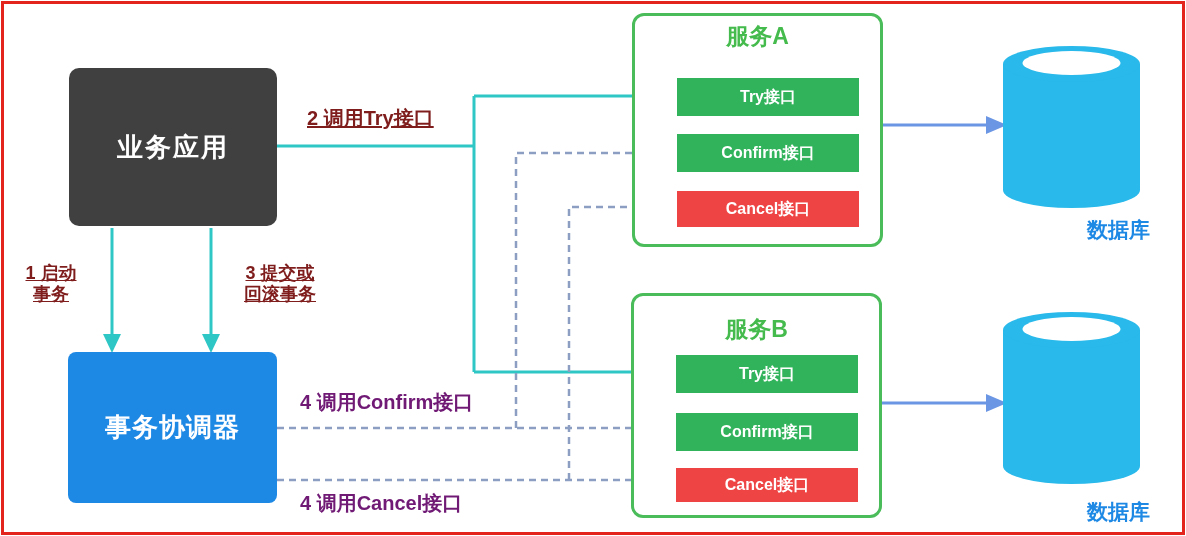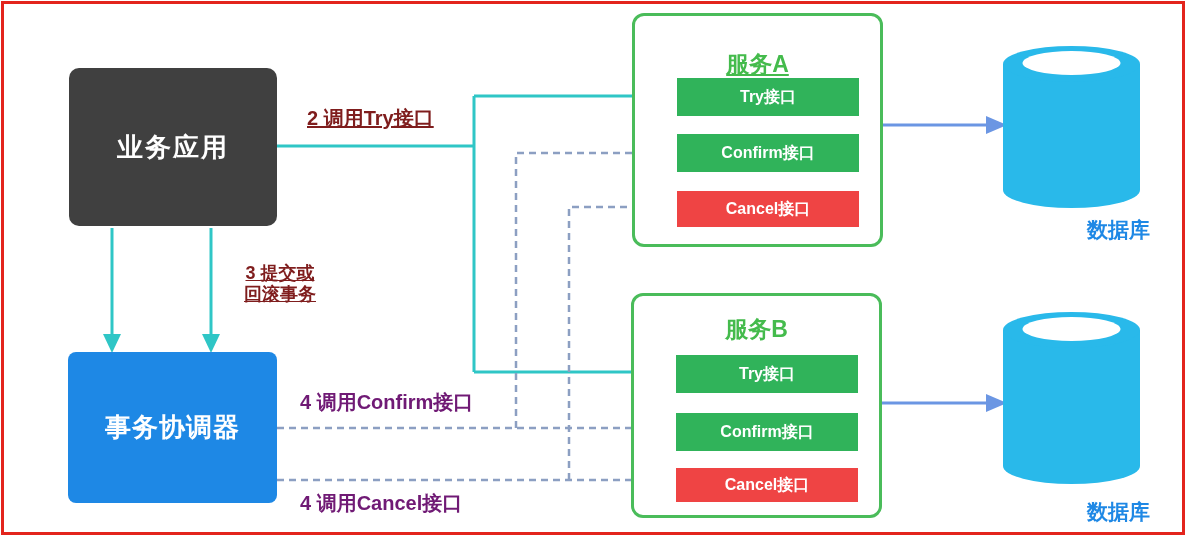--- a/index.html
+++ b/index.html
@@ -129,36 +129,40 @@
 
   <div class="abs node biz-app">
     <span>业务应用</span>
   </div>
 
   <div class="abs node coordinator">
     <span>事务协调器</span>
   </div>
 
   <div class="abs service service-a">
-    <div class="service-title" style="top:33px;text-decoration:underline;">服务A</div>
+    <div class="service-title" style="top:5px;">服务A</div>
     <div class="iface-btn" style="top:62px;">Try接口</div>
     <div class="iface-btn" style="top:118px;">Confirm接口</div>
     <div class="iface-btn cancel" style="top:175px;height:36px;">Cancel接口</div>
   </div>
 
   <div class="abs service service-b">
     <div class="service-title" style="top:18px;">服务B</div>
     <div class="iface-btn" style="top:59px;">Try接口</div>
     <div class="iface-btn" style="top:117px;">Confirm接口</div>
     <div class="iface-btn cancel" style="top:172px;height:34px;">Cancel接口</div>
   </div>
 
   <div class="db-label" style="left:1030px;top:216px;">数据库</div>
   <div class="db-label" style="left:1030px;top:498px;">数据库</div>
 
+  <div class="abs lbl lbl-teal lbl-2line" style="left:16px;top:263px;width:70px;">
+    <div>1 启动</div>
+    <div>事务</div>
+  </div>
 
   <div class="abs lbl lbl-teal lbl-2line" style="left:234px;top:263px;width:92px;">
     <div>3 提交或</div>
     <div>回滚事务</div>
   </div>
 
   <div class="abs lbl lbl-teal lbl-single" style="left:307px;top:108px;">2 调用Try接口</div>
 
   <div class="abs lbl lbl-blue lbl-single" style="left:300px;top:392px;">4 调用Confirm接口</div>
 

